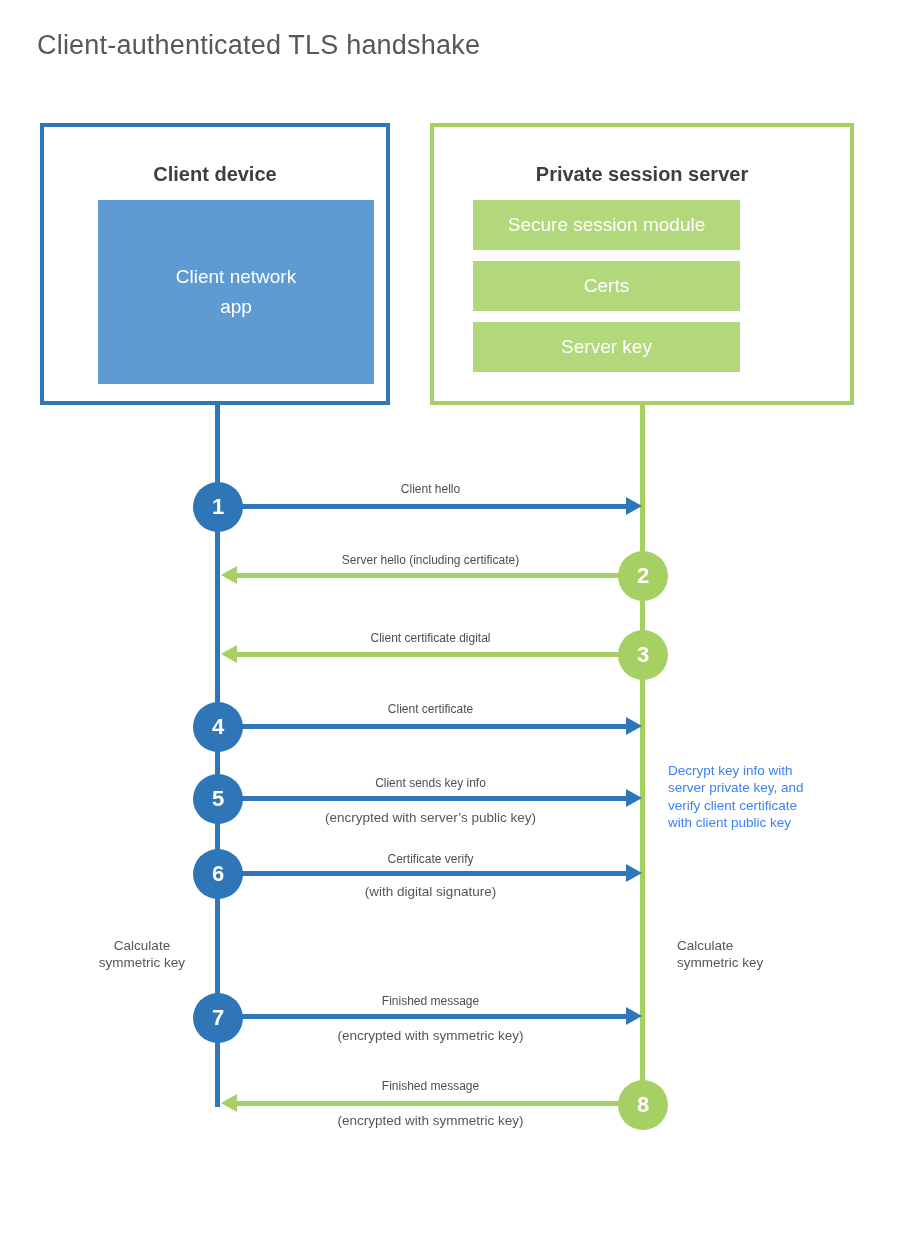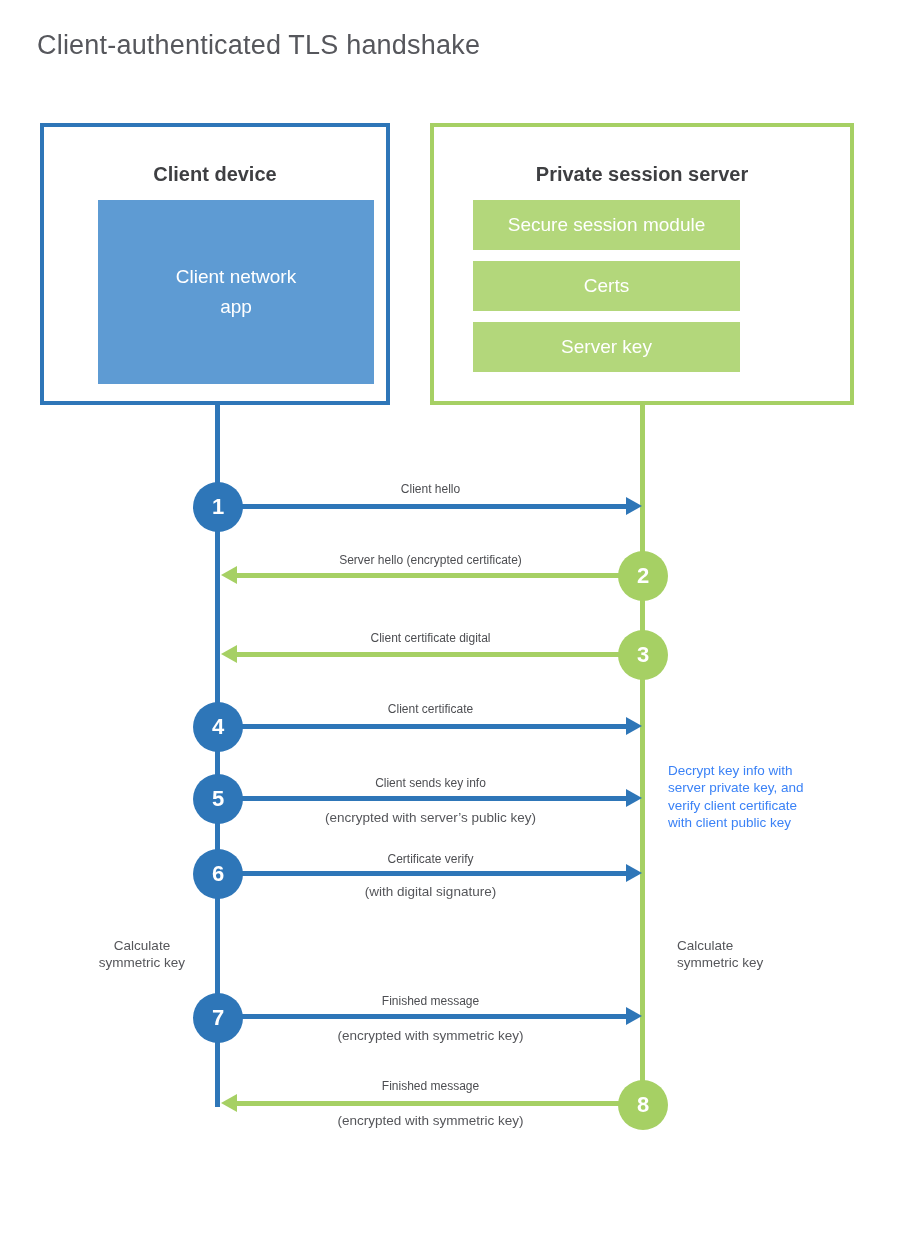--- a/index.html
+++ b/index.html
@@ -98,21 +98,21 @@
   <div class="srv-bar" style="top:261px;">Certs</div>
   <div class="srv-bar" style="top:322px;">Server key</div>
 
   <div class="lifeline blue"></div>
   <div class="lifeline green"></div>
 
   <div class="msg" style="top:477px;">Client hello</div>
   <div class="arrow right" style="left:218px; top:504px; width:408px;"></div>
   <div class="circle blue" style="left:193px; top:482px;">1</div>
 
-  <div class="msg" style="top:548px;">Server hello (encrypted certificate)</div>
+  <div class="msg" style="top:548px;">Server hello (including certificate)</div>
   <div class="arrow left" style="left:237px; top:573px; width:406px;"></div>
   <div class="circle green" style="left:618px; top:551px;">2</div>
 
   <div class="msg" style="top:626px;">Client certificate digital</div>
   <div class="arrow left" style="left:237px; top:652px; width:406px;"></div>
   <div class="circle green" style="left:618px; top:630px;">3</div>
 
   <div class="msg" style="top:697px;">Client certificate</div>
   <div class="arrow right" style="left:218px; top:724px; width:408px;"></div>
   <div class="circle blue" style="left:193px; top:702px;">4</div>

